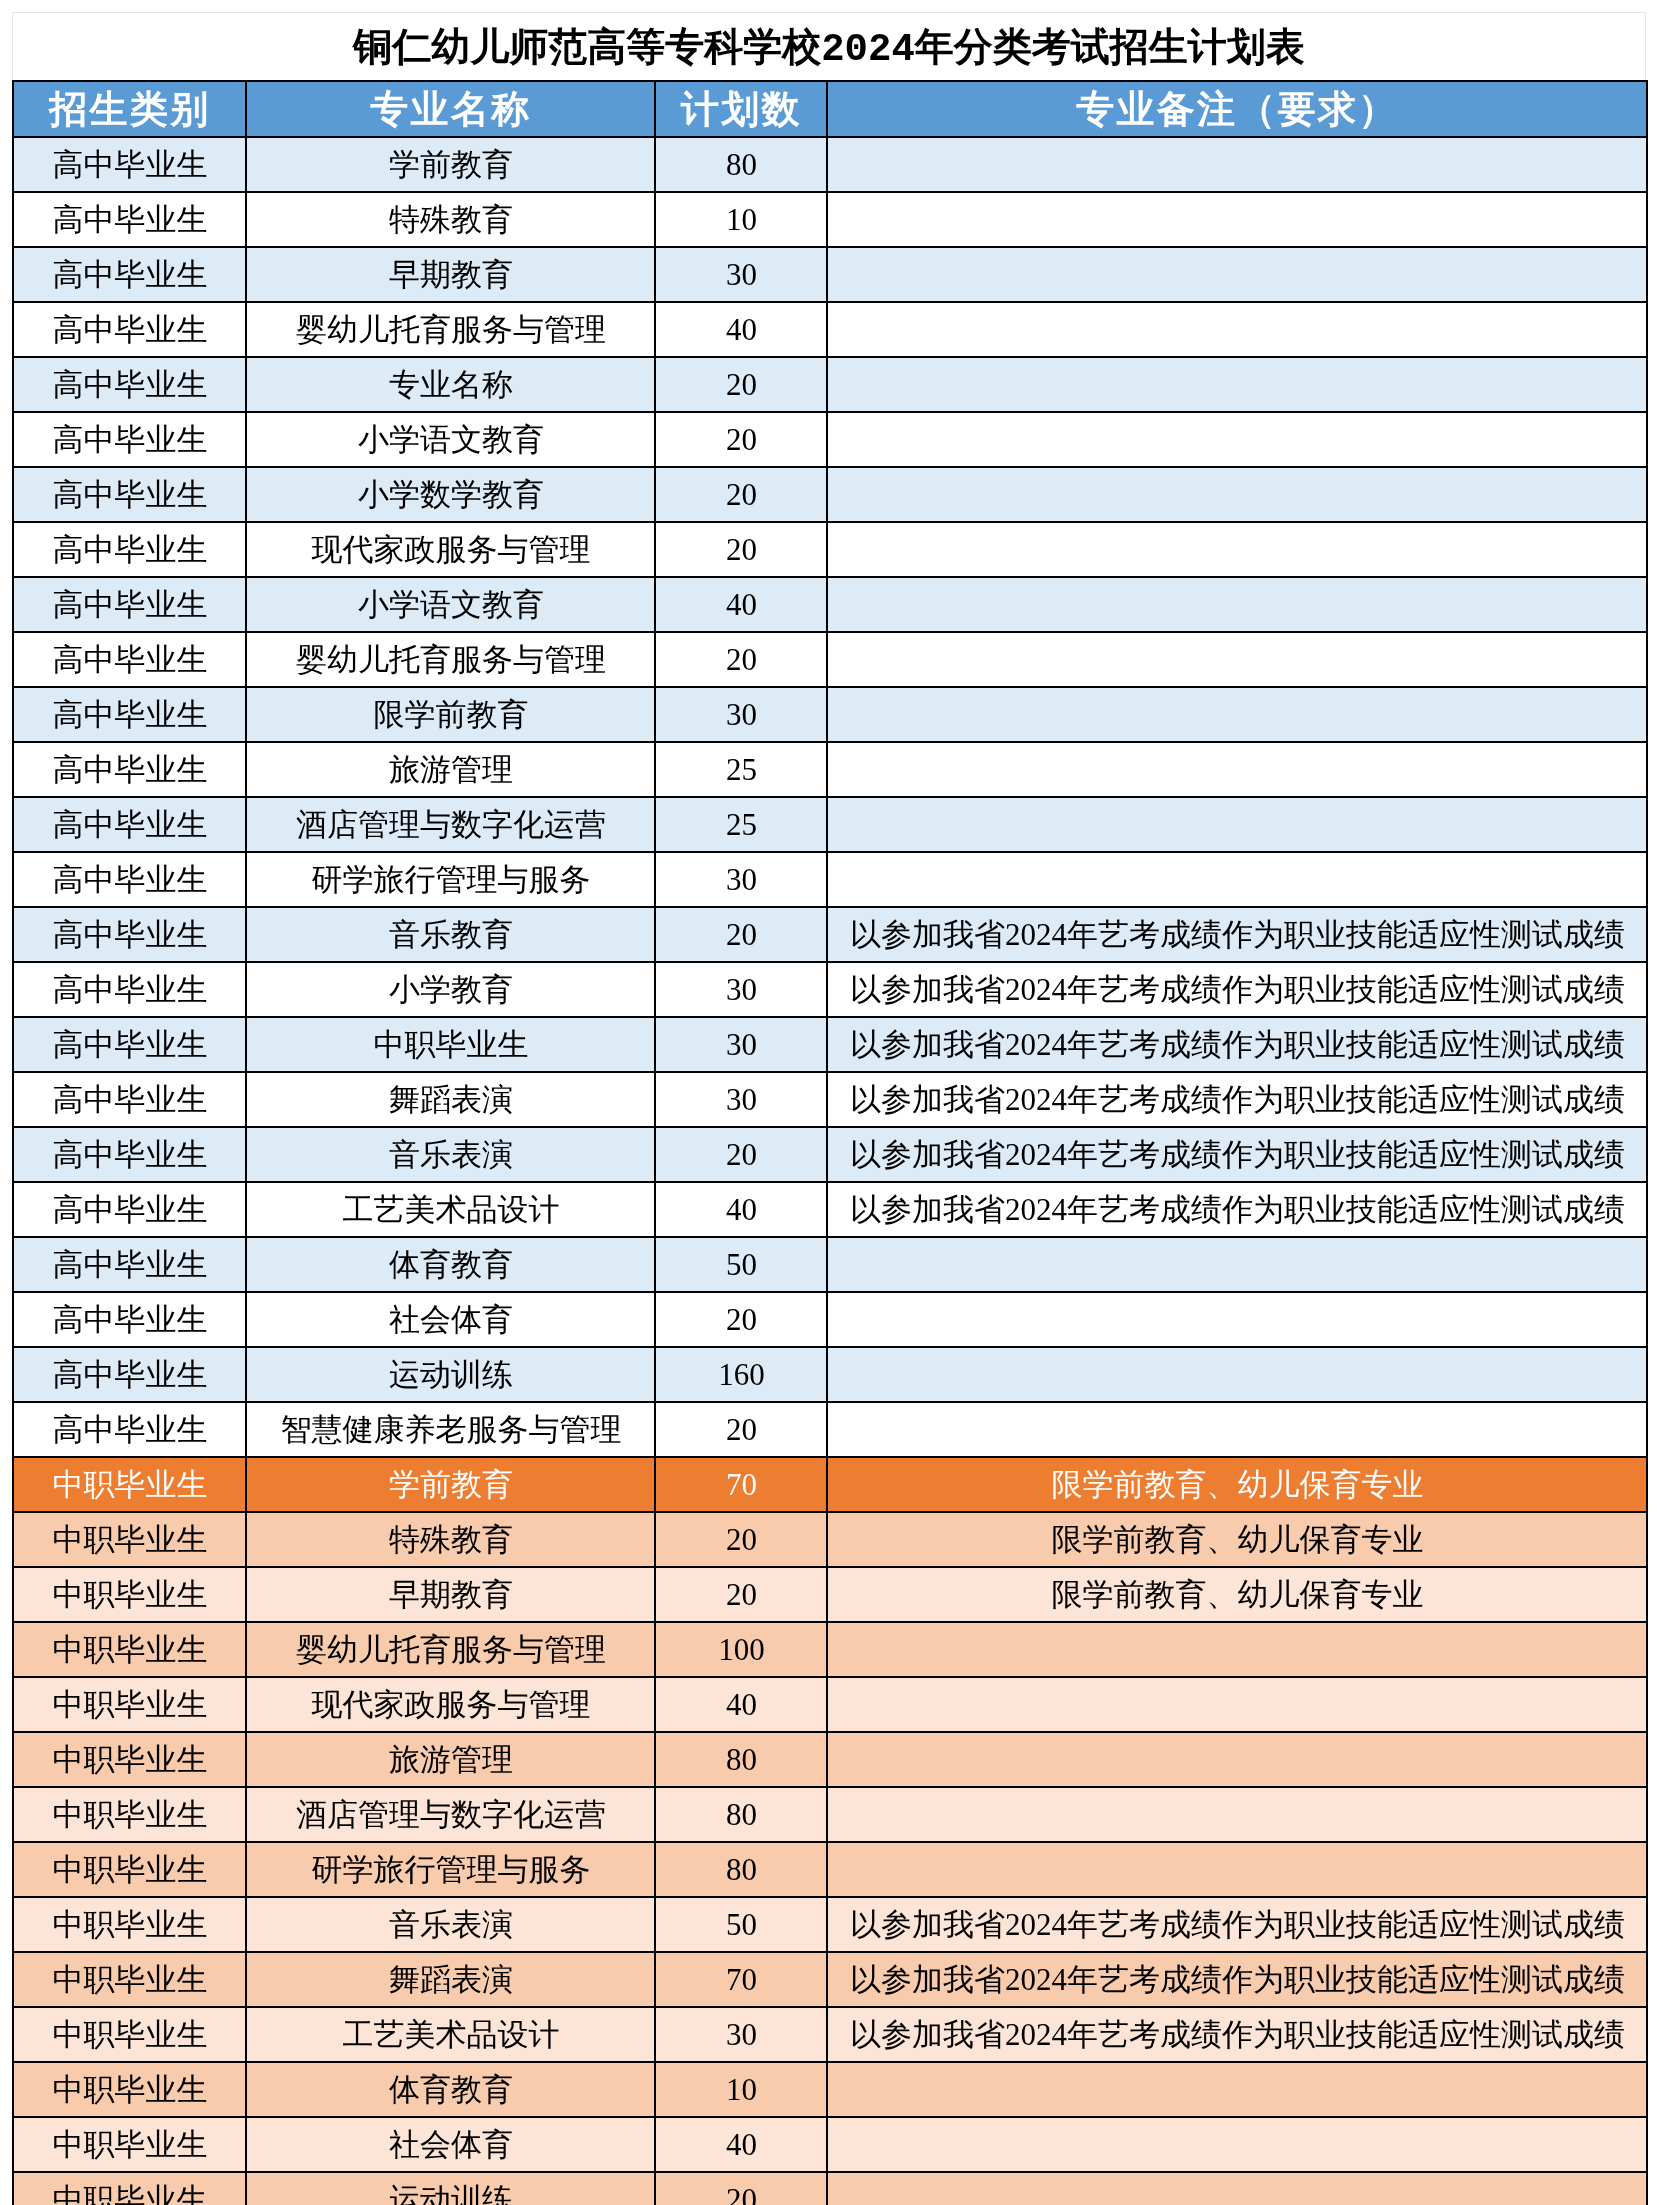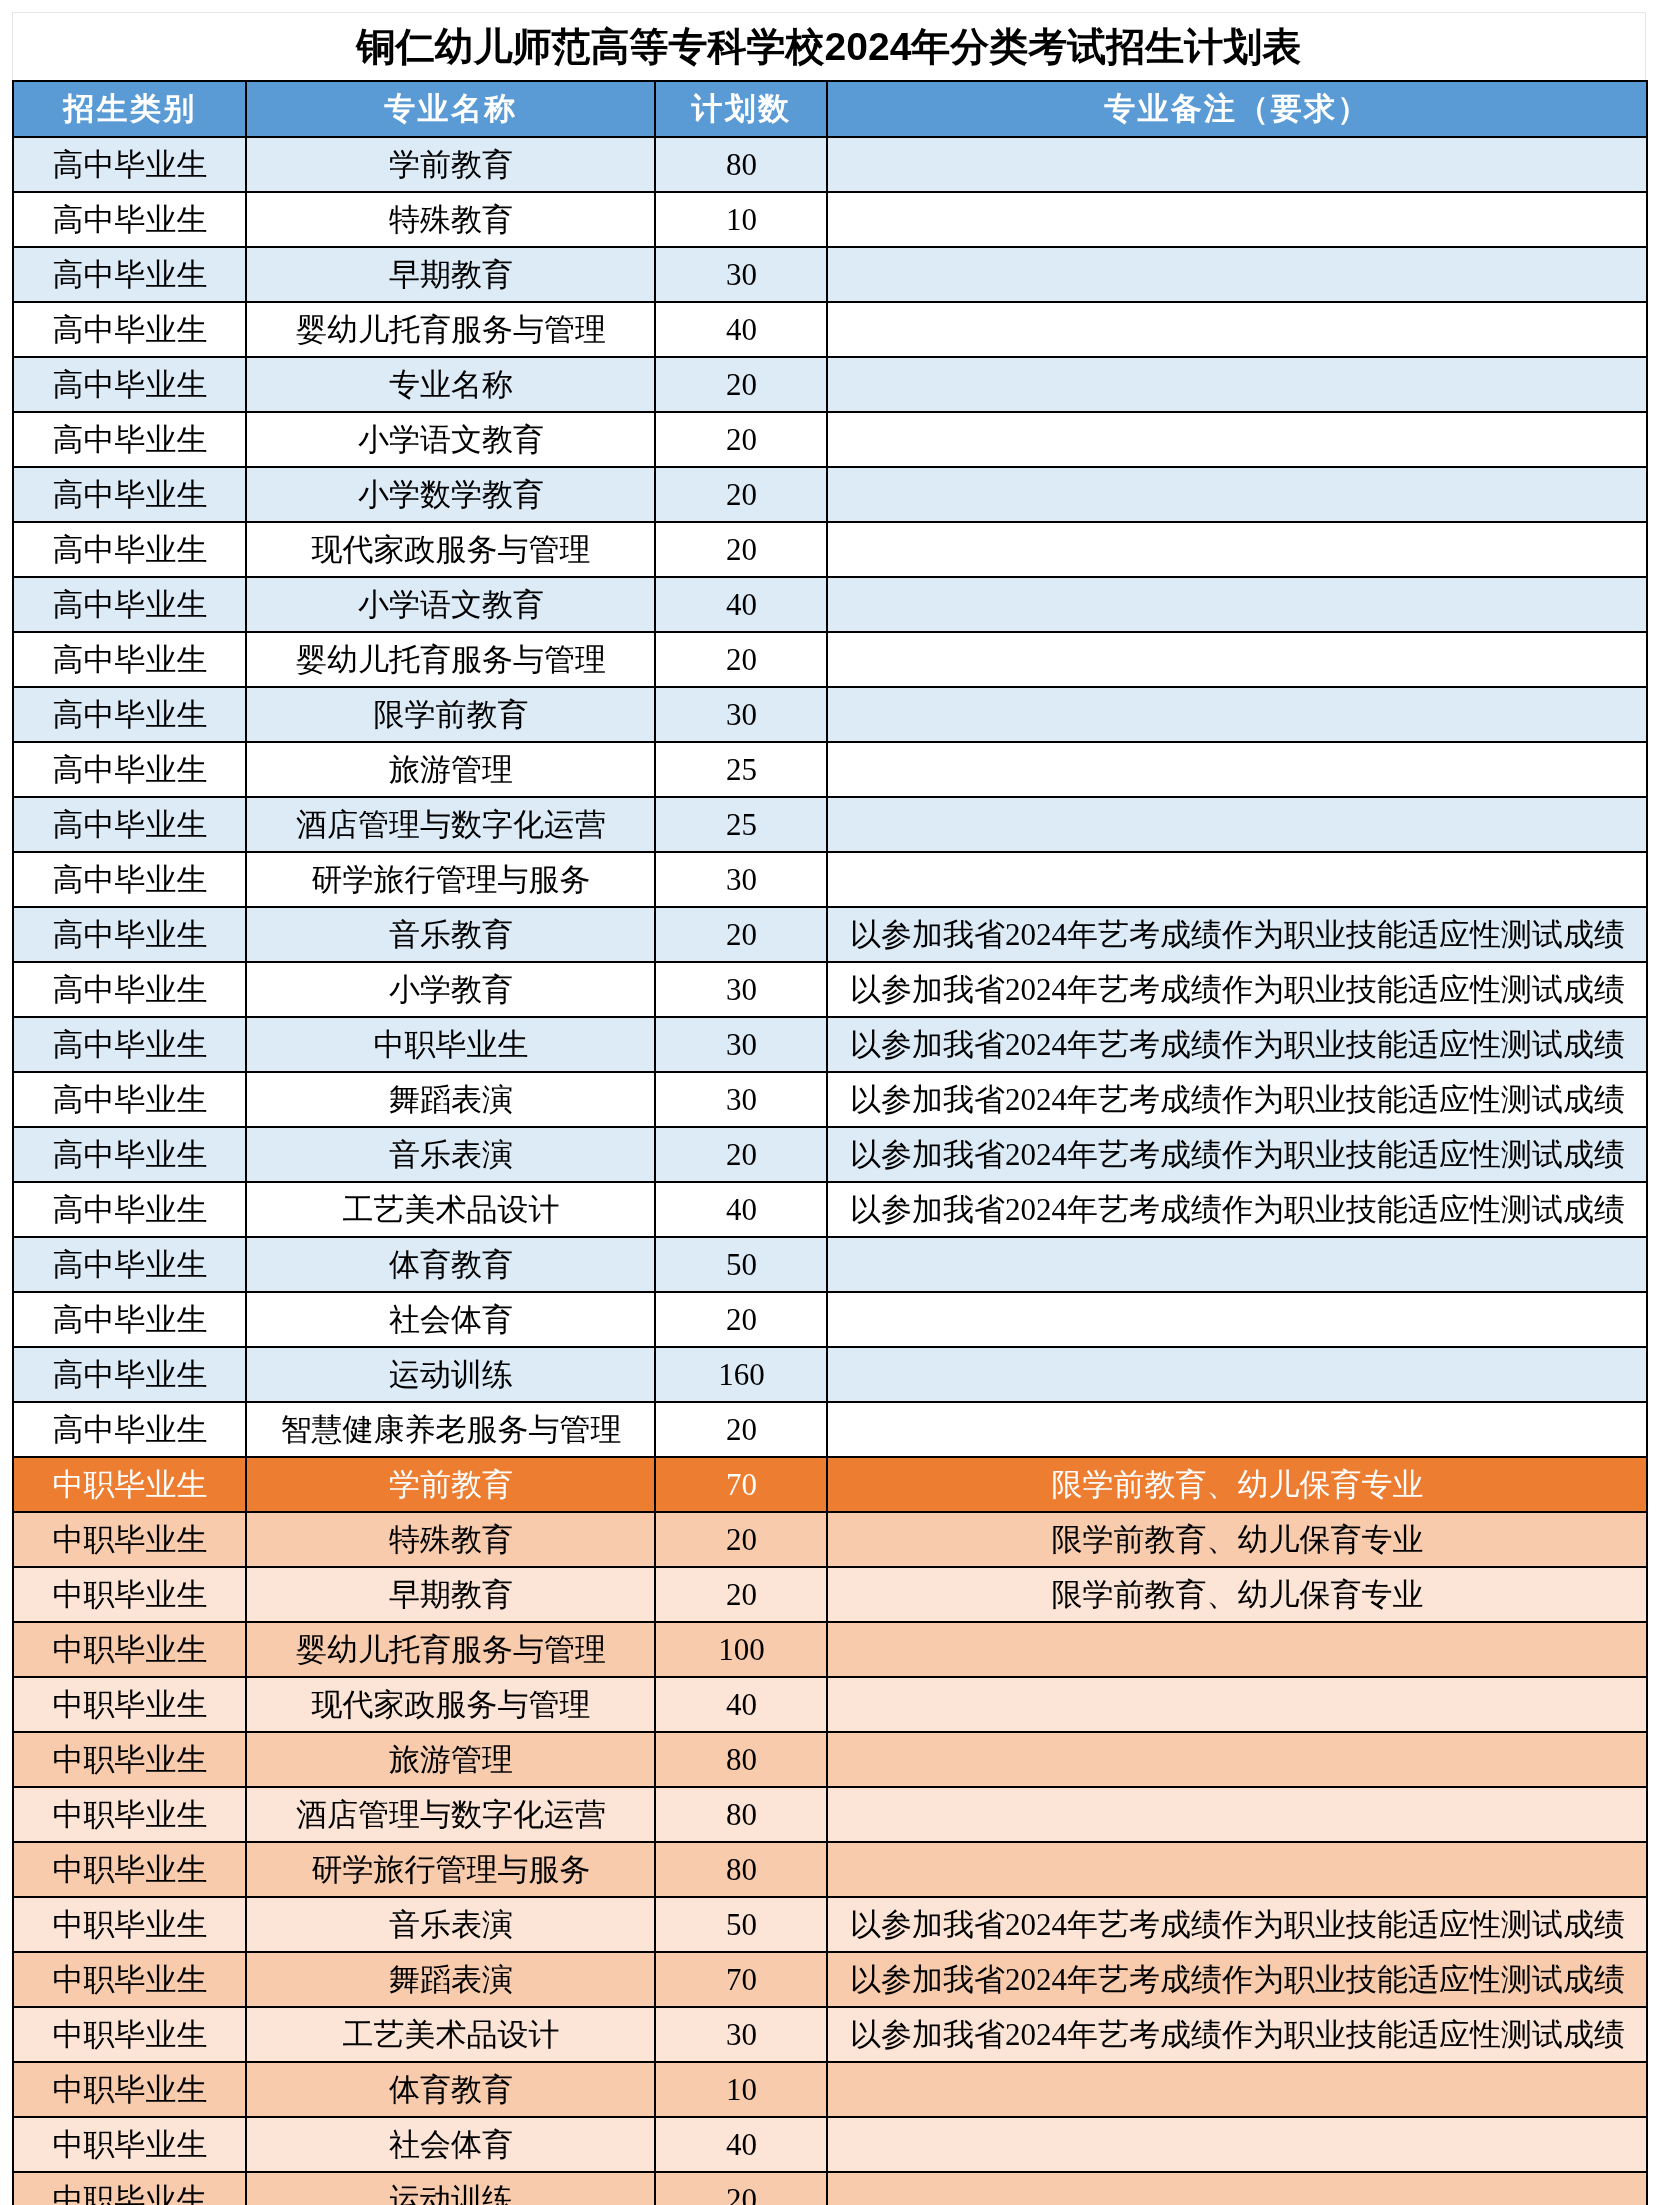--- a/index.html
+++ b/index.html
@@ -3,29 +3,29 @@
 <meta charset="utf-8">
 <style>
   html,body{margin:0;padding:0;background:#ffffff;}
   body{width:1658px;height:2205px;position:relative;font-family:"Liberation Serif","DejaVu Serif",serif;color:#000;}
   .page{box-sizing:border-box;width:1658px;height:2205px;padding:12.4px 12.4px 0 12.4px;}
   .title-block{
     height:67px;
     display:flex;align-items:center;justify-content:center;
     border:0.8px solid #e6e6e6;border-bottom:none;
     font-weight:bold;font-size:39px;
-    font-family:Liberation Sans, sans-serif;
+    font-family:Liberation Mono, monospace;
   }
   table.plan{
     width:1633px;table-layout:fixed;border-collapse:collapse;
   }
   table.plan th{
     height:54px;background:#5B9BD5;color:#ffffff;
     font-family:"Liberation Sans","DejaVu Sans",sans-serif;
-    font-weight:bold;font-size:31px;letter-spacing:2.3px;
+    font-weight:bold;font-size:38px;letter-spacing:2.3px;
     border:2.3px solid #000;padding:0;text-align:center;vertical-align:middle;
   }
   table.plan td{
     height:53px;border:2.3px solid #000;padding:0;
     text-align:center;vertical-align:middle;
     font-size:31px;line-height:1.1;
     font-family:"Liberation Serif","DejaVu Serif",serif;
     overflow:hidden;white-space:nowrap;
   }
   tr.v-blue-light td{background:#DDEBF7;}

